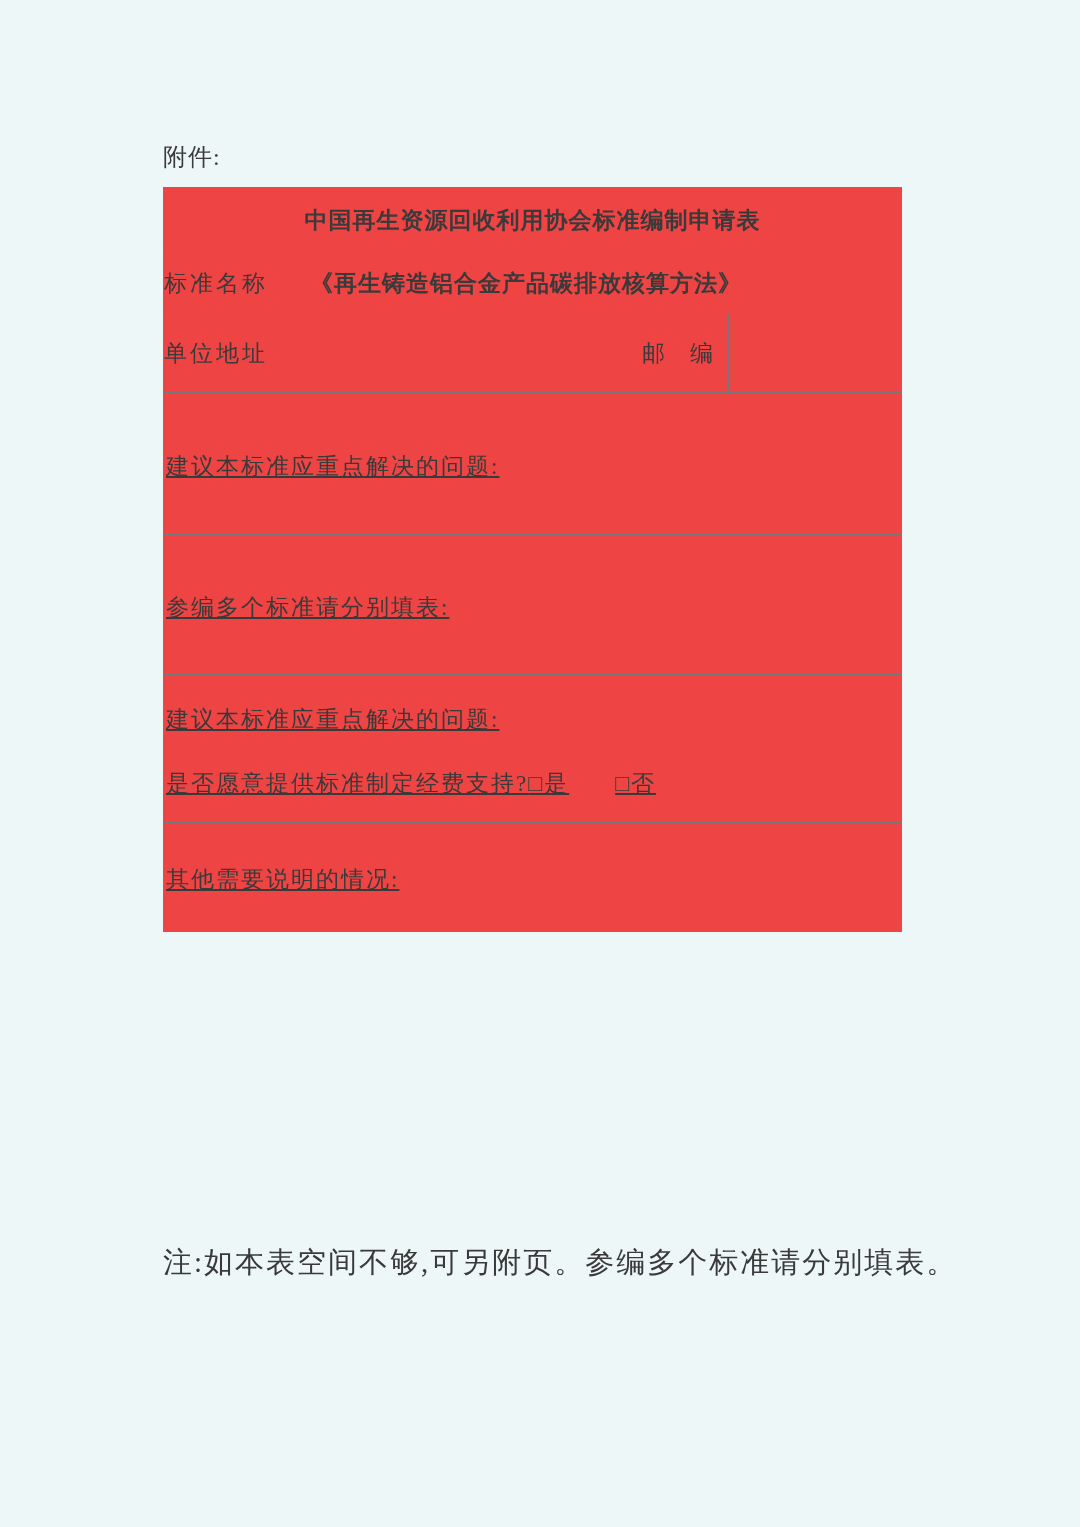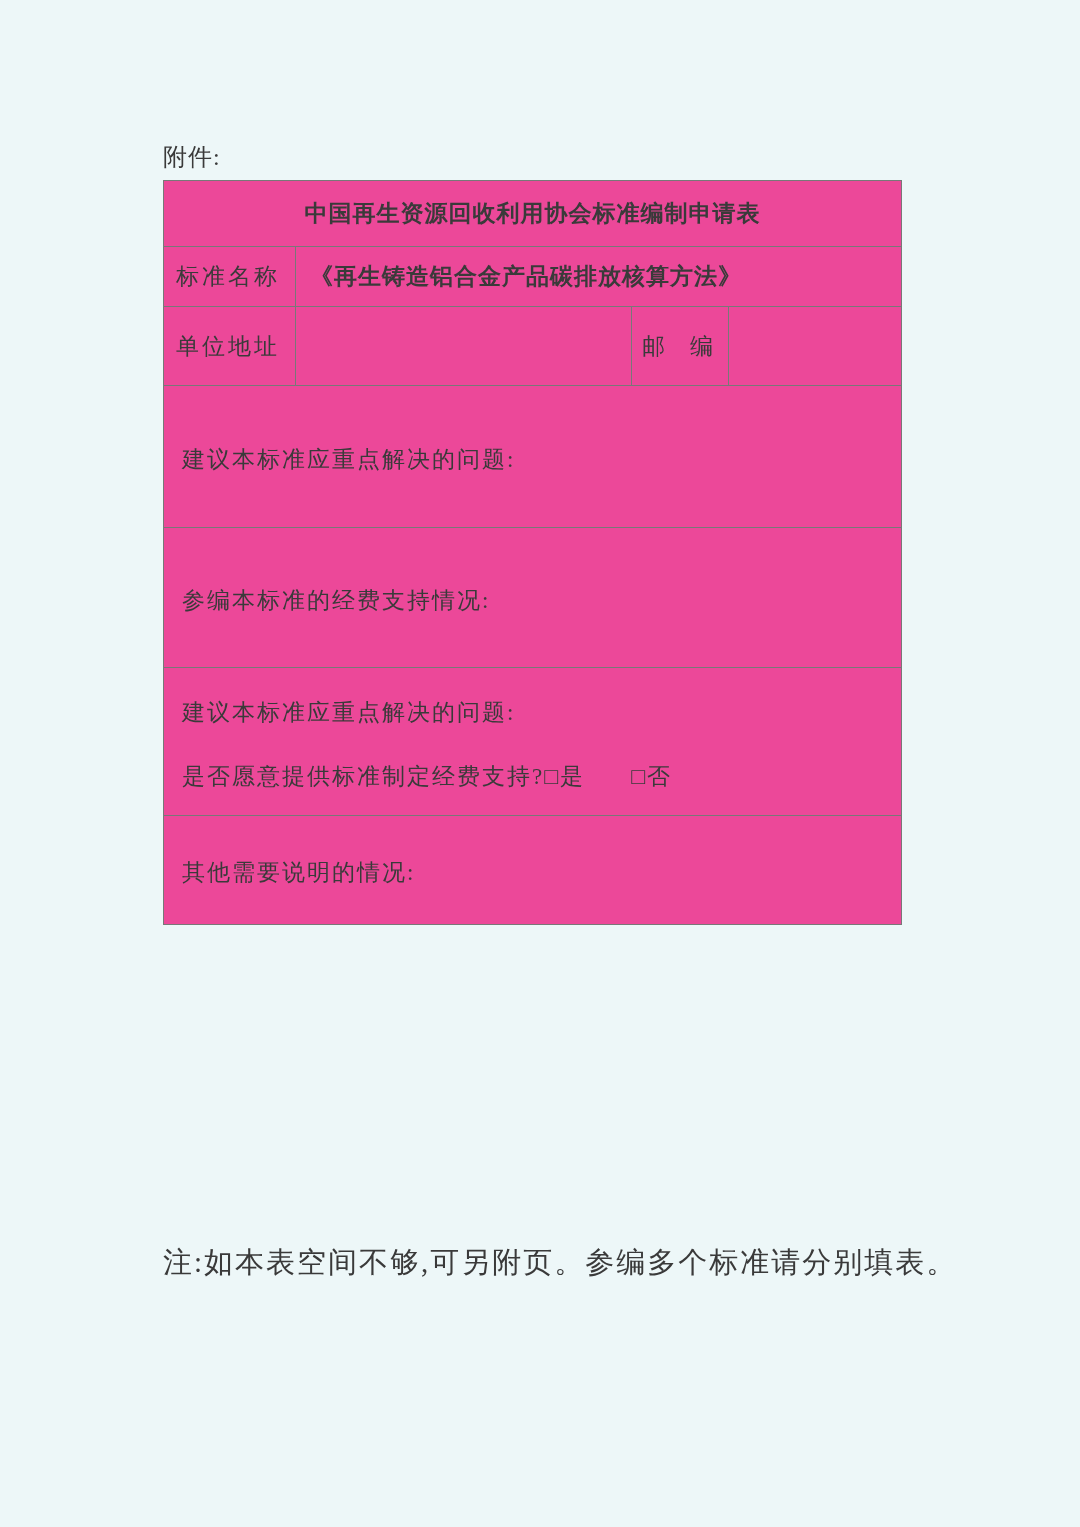--- a/index.html
+++ b/index.html
@@ -20,56 +20,56 @@
   .attachment-label {
     position: absolute;
     left: 163px;
     top: 141px;
     font-size: 24px;
     letter-spacing: 1px;
   }
   table.app-form {
     position: absolute;
     left: 163px;
-    top: 180px;
+    top: 187px;
     width: 738px;
     border-collapse: collapse;
     table-layout: fixed;
-    background: #ec4899;
+    background: #ef4444;
   }
   table.app-form td {
     border: 1px solid #787878;
     font-size: 23px;
     vertical-align: middle;
   }
   td.title-cell {
     text-align: center;
     font-weight: bold;
     font-size: 23px;
     letter-spacing: 1px;
   }
   td.label-cell {
-    padding-left: 12px;
     letter-spacing: 3px;
   }
   td.label2-cell {
     padding-left: 10px;
     letter-spacing: 1px;
   }
   td.std-name-value {
     font-weight: bold;
     font-size: 24px;
     padding-left: 14px;
     letter-spacing: 1px;
   }
   td.section-cell {
     vertical-align: top;
-    padding: 16px 12px 10px 18px;
+    padding: 16px 12px 10px 2px;
     letter-spacing: 2px;
     line-height: 32px;
+    text-decoration: underline;
   }
   .funding-question-line {
     margin-top: 32px;
     letter-spacing: 2px;
   }
   .checkbox-option { letter-spacing: 2px; }
   .checkbox-no { margin-left: 46px; }
   .footnote {
     position: absolute;
     left: 163px;
@@ -113,21 +113,21 @@
 
 
     <tr style="height:142px">
       <td class="section-cell" colspan="4">
         <div>建议本标准应重点解决的问题:</div>
       </td>
     </tr>
 
     <tr style="height:140px">
       <td class="section-cell" colspan="4">
-        <div>参编本标准的经费支持情况:</div>
+        <div>参编多个标准请分别填表:</div>
       </td>
     </tr>
 
 
     <tr style="height:148px">
       <td class="section-cell" colspan="4">
         <div>建议本标准应重点解决的问题:</div>
         <div class="funding-question-line">
           <span>是否愿意提供标准制定经费支持?</span><span class="checkbox-option">□是</span><span class="checkbox-option checkbox-no">□否</span>
         </div>

